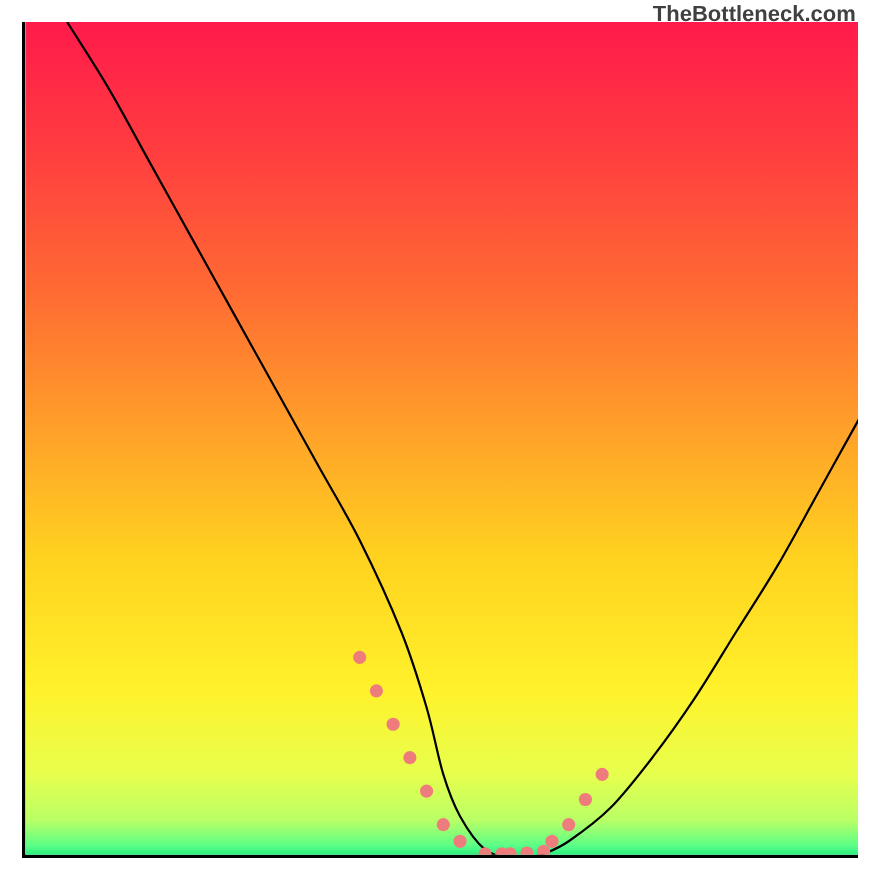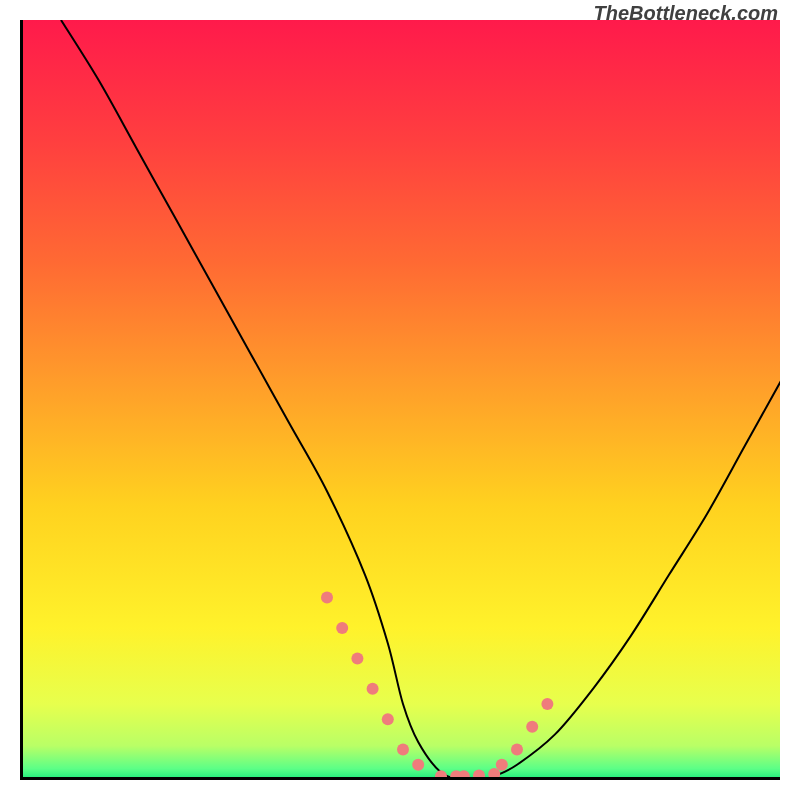--- a/index.html
+++ b/index.html
@@ -9,21 +9,20 @@
     height: 800px;
     background: #ffffff;
     font-family: Arial, Helvetica, sans-serif;
     overflow: hidden;
   }
   .chart-wrap {
     position: relative;
     width: 800px;
     height: 800px;
     box-sizing: border-box;
-    font-style: italic;
   }
   .plot-area {
     position: absolute;
     left: 20px;
     top: 20px;
     width: 760px;
     height: 760px;
     box-sizing: border-box;
     border-left: 3px solid #000;
     border-bottom: 3px solid #000;

